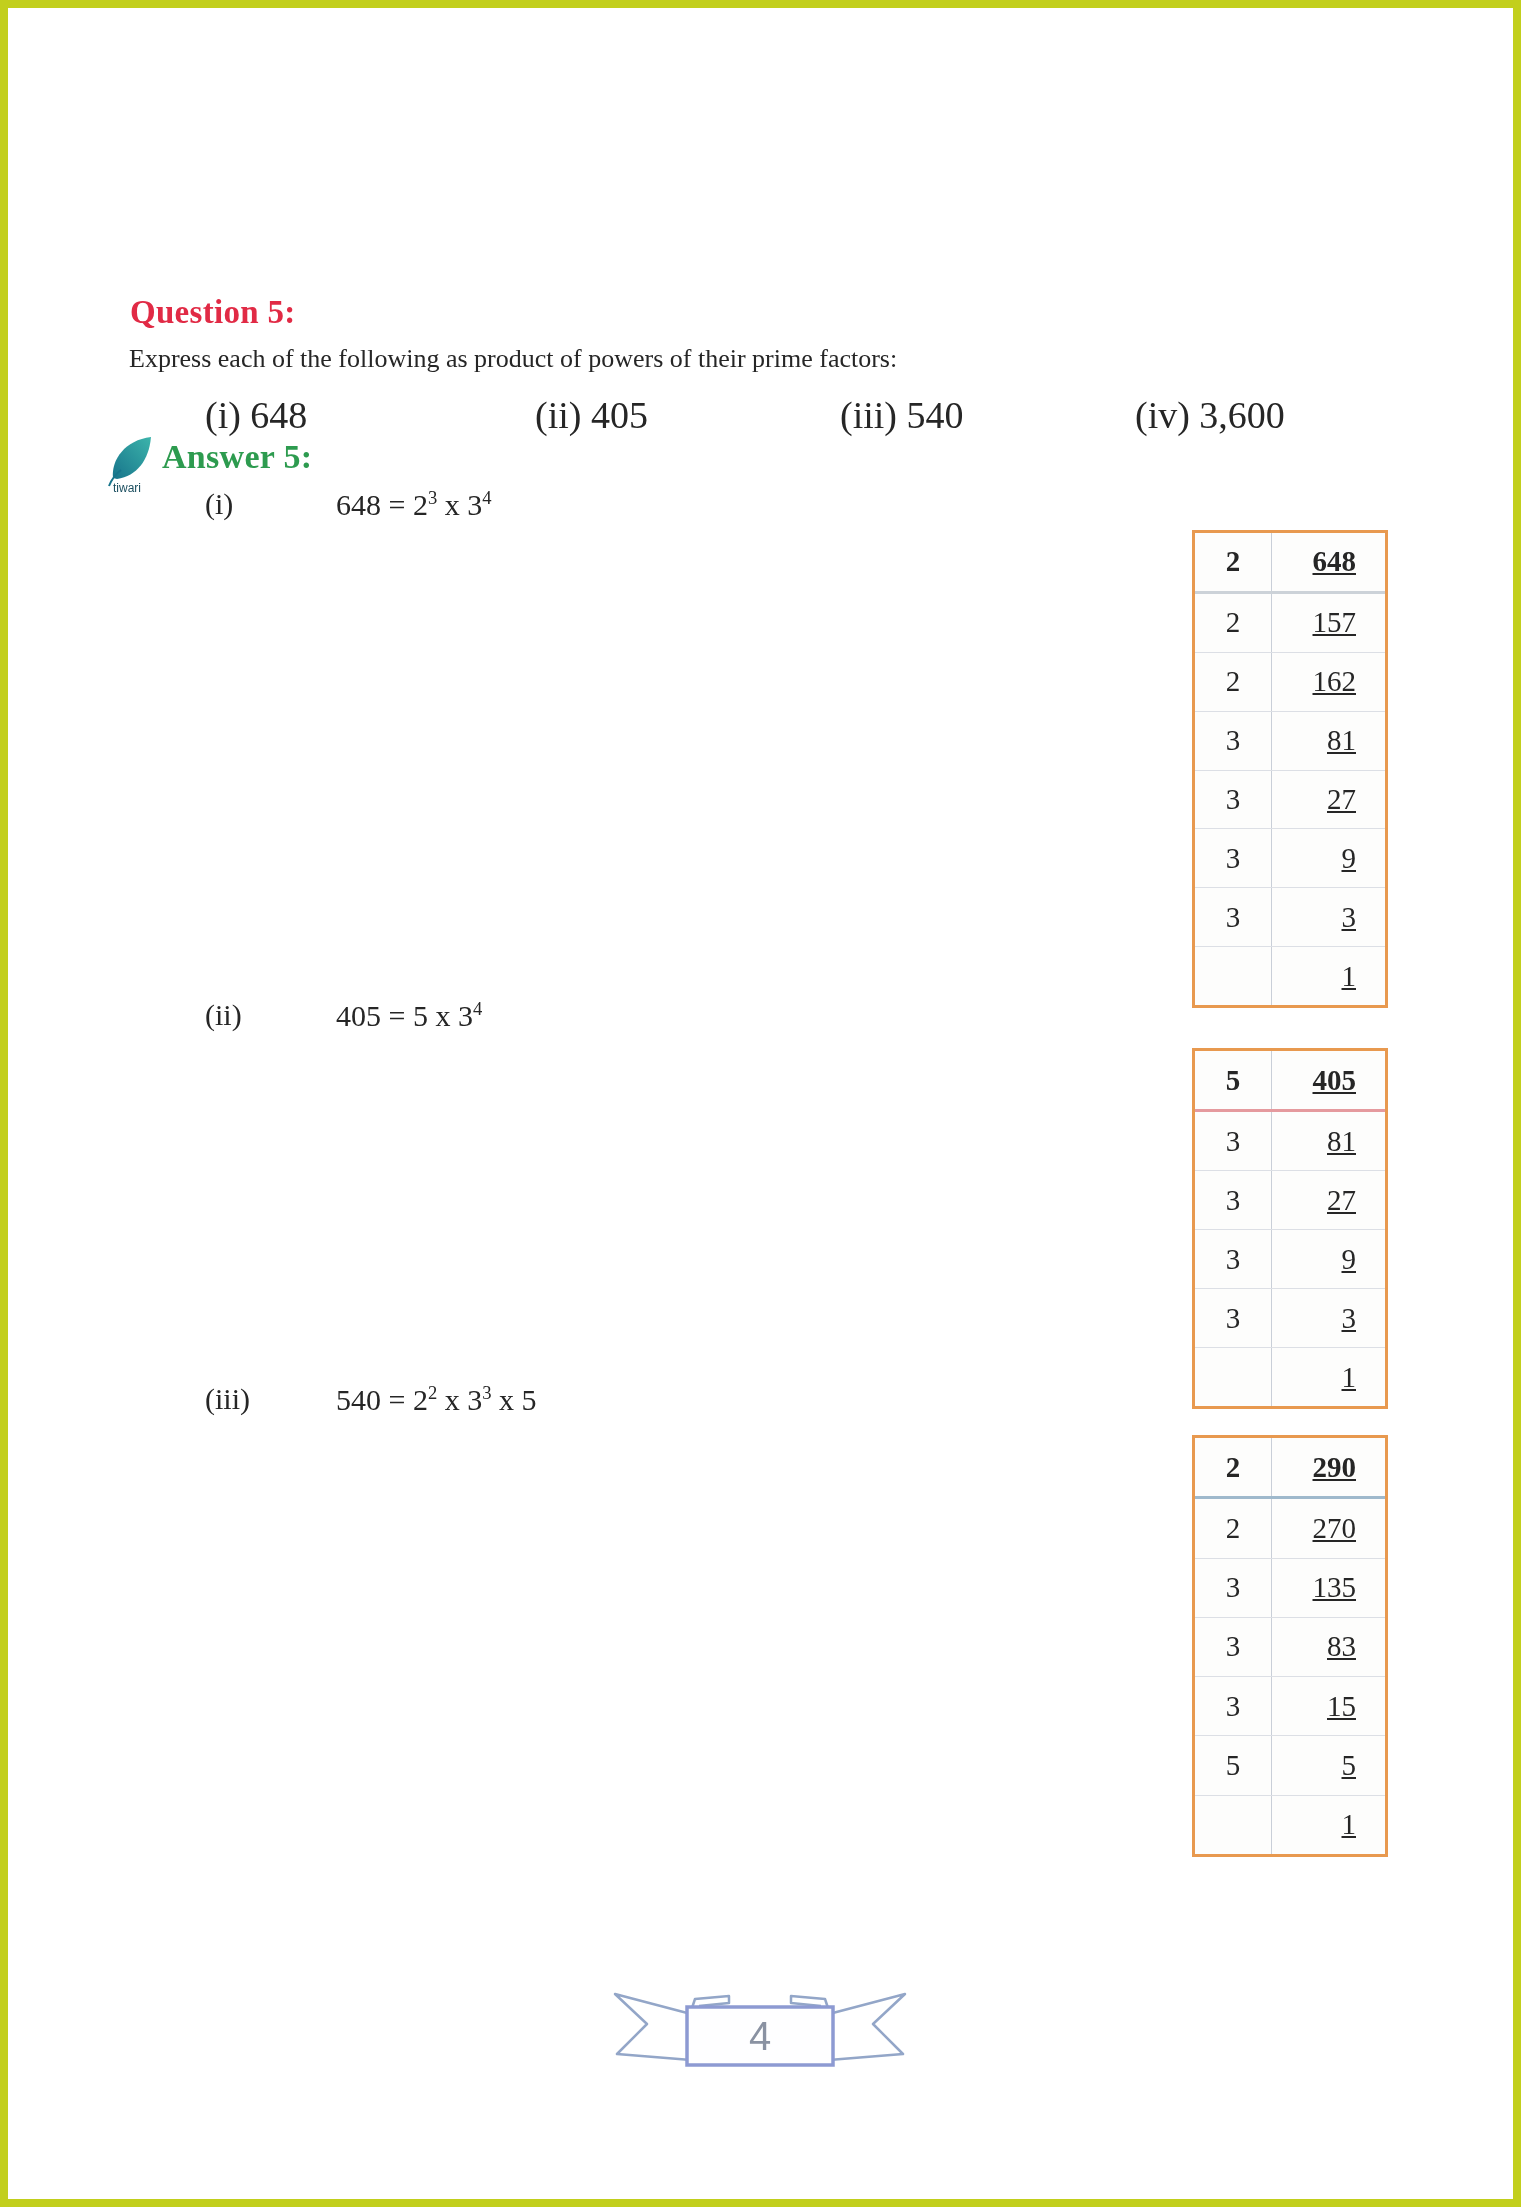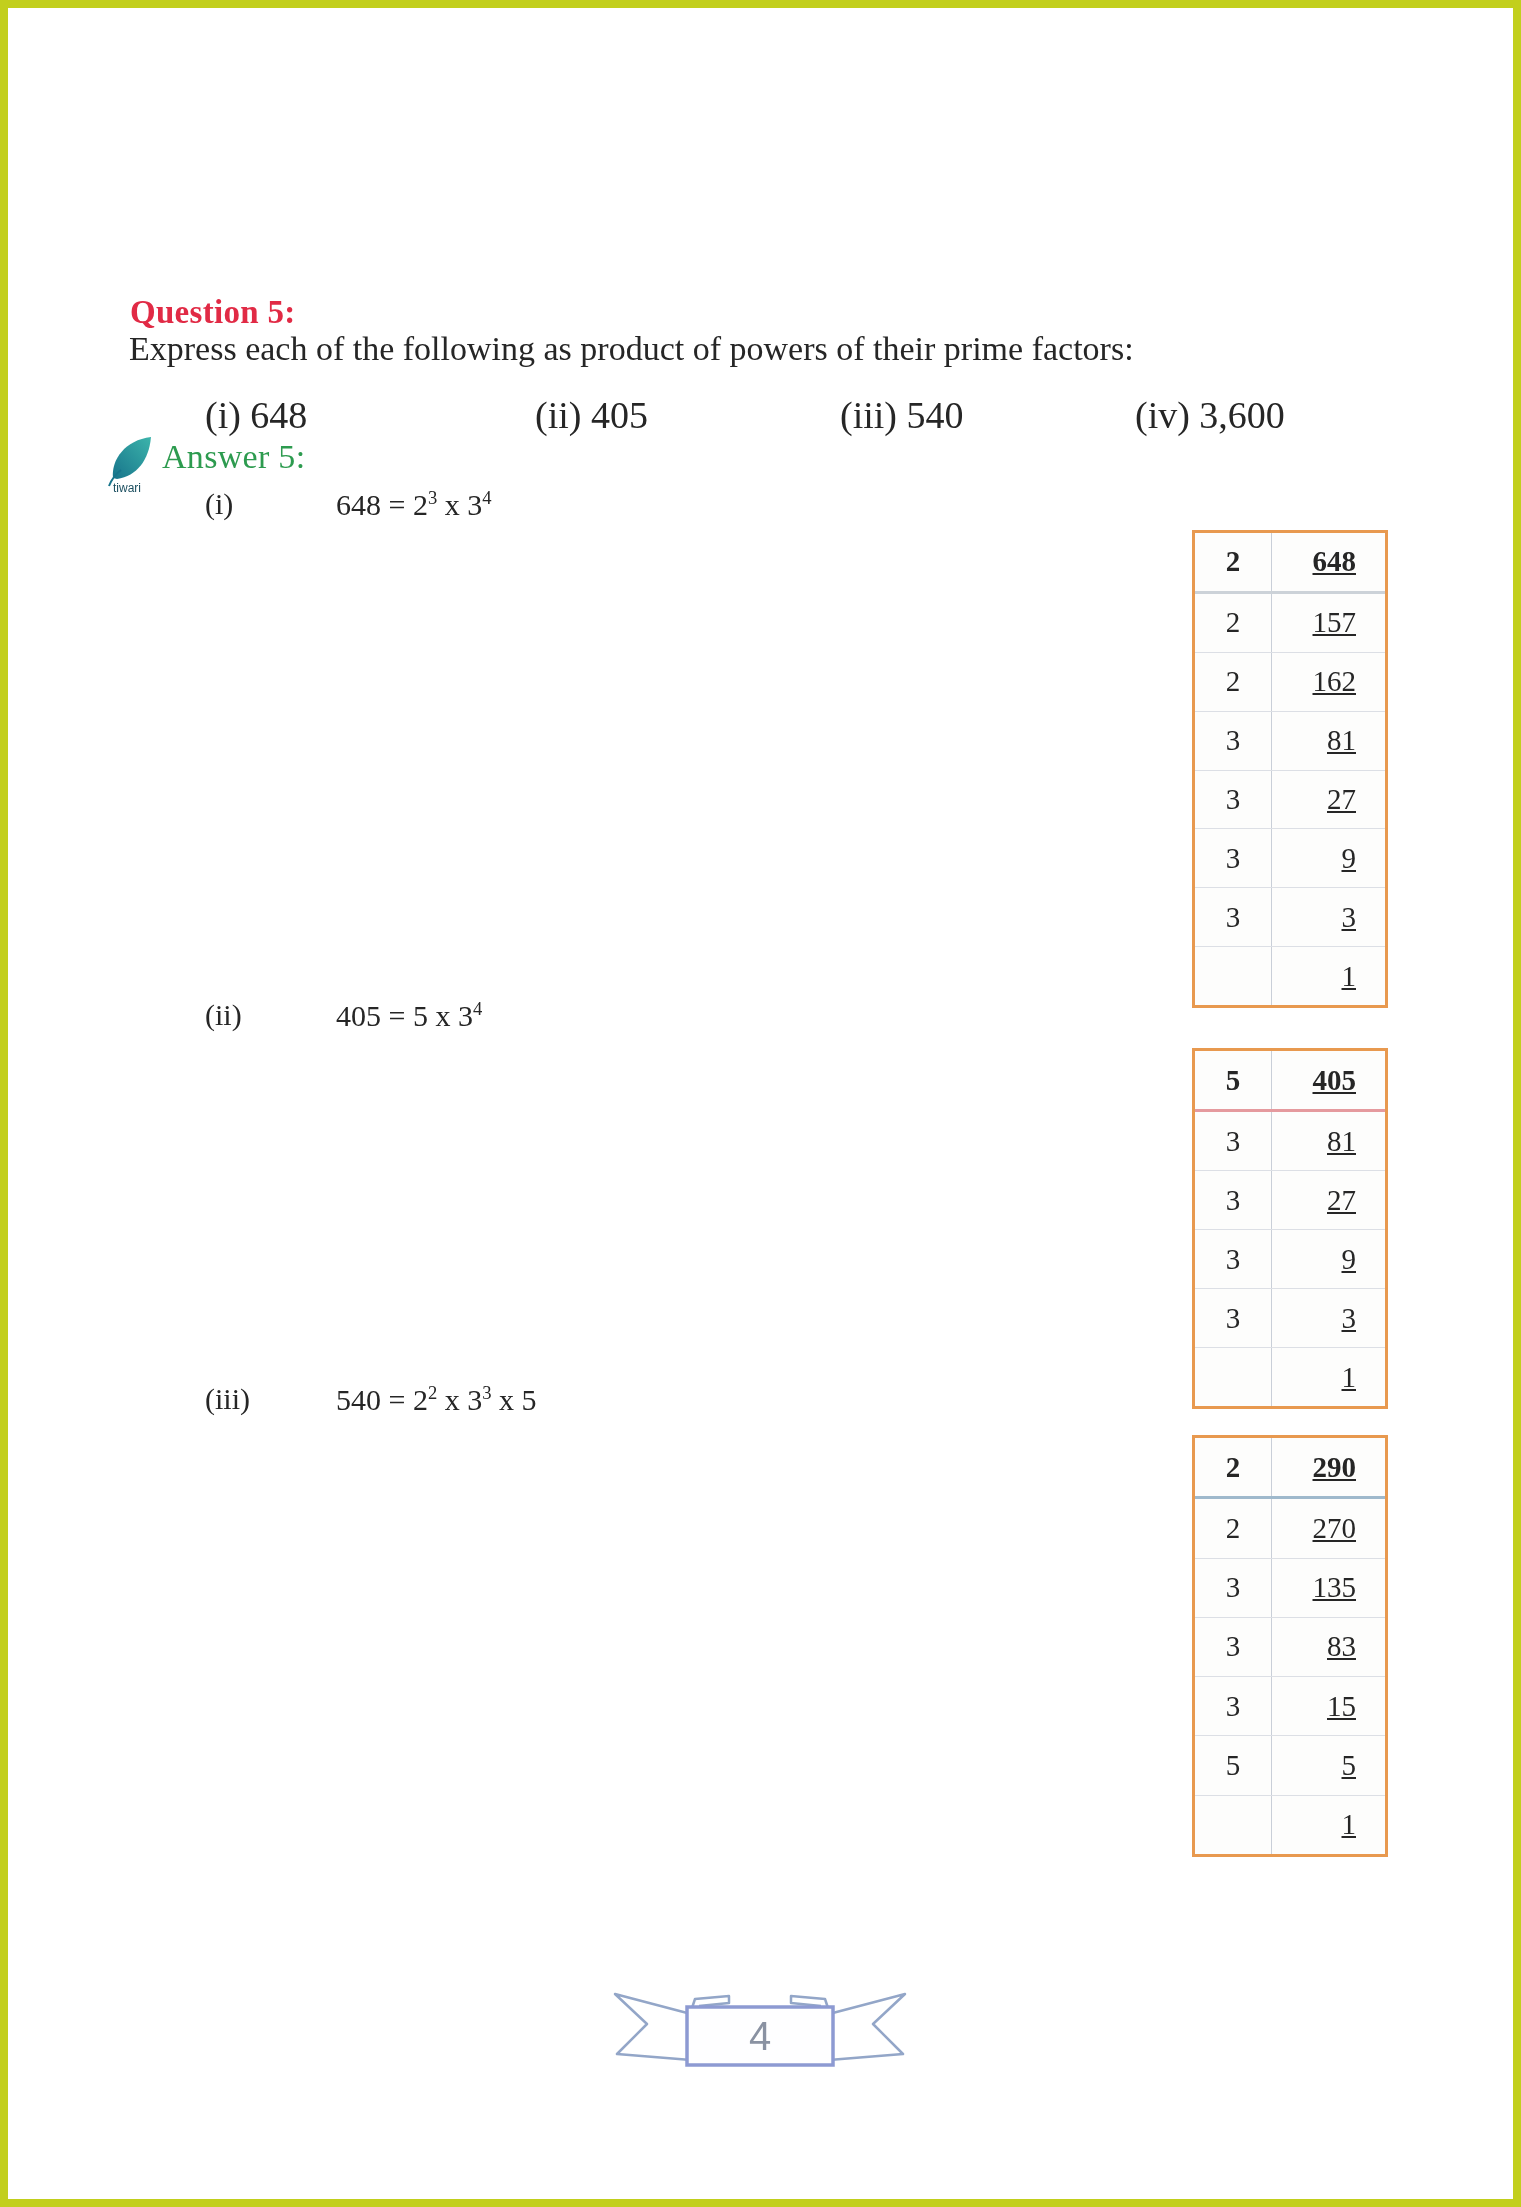--- a/index.html
+++ b/index.html
@@ -16,32 +16,32 @@
     position: absolute; inset: 0;
     border: 8px solid #c2cf1d;
     pointer-events: none;
     z-index: 50;
   }
   .q-title {
     position: absolute; left: 130px; top: 294px;
     font-size: 33px; font-weight: bold; letter-spacing: 0.3px;
   }
   .q-prompt {
-    position: absolute; left: 129px; top: 330px;
-    font-size: 34px; white-space: nowrap;
+    position: absolute; left: 129px; top: 344px;
+    font-size: 26px; white-space: nowrap;
   }
   .q-option { position: absolute; top: 393px; font-size: 38px; white-space: nowrap; }
   .opt-0 { left: 205px; }
   .opt-1 { left: 535px; }
   .opt-2 { left: 840px; }
   .opt-3 { left: 1135px; }
 
   .answer-title {
     position: absolute; left: 162px; top: 438px;
-    font-size: 34px; font-weight: normal; letter-spacing: 0.3px;
+    font-size: 34px; font-weight: bold; letter-spacing: 0.3px;
   }
   .logo-badge { position: absolute; left: 103px; top: 432px; width: 56px; height: 66px; }
 
   .ans-label { position: absolute; left: 205px; font-size: 30px; }
   .ans-eq { position: absolute; left: 336px; font-size: 30px; white-space: nowrap; }
   .ans-eq sup { font-size: 0.62em; }
   .row-i   { top: 487px; }
   .row-ii  { top: 998px; }
   .row-iii { top: 1382px; }
 

